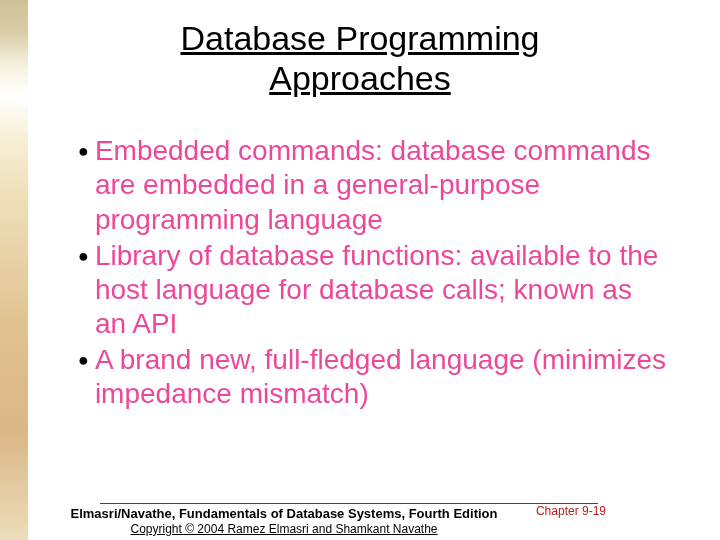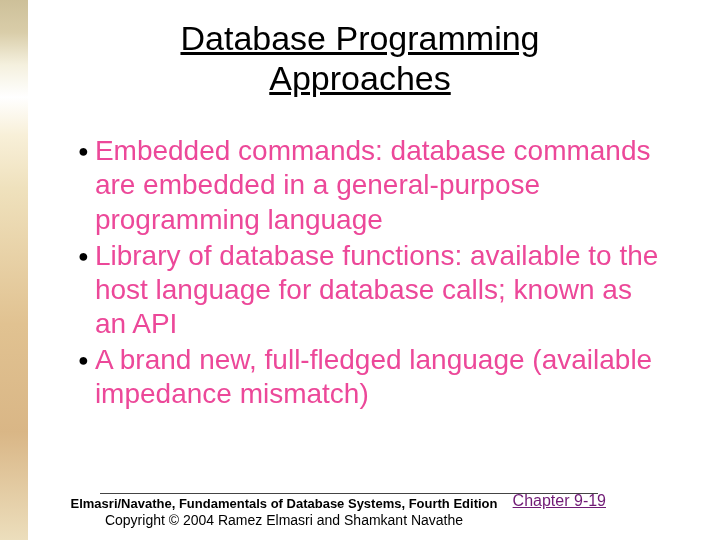--- a/index.html
+++ b/index.html
@@ -55,50 +55,50 @@
     margin-right: 6px;
   }
   .bullet-text {
     font-size: 28px;
     color: #ec4899;
     line-height: 1.22;
   }
   .footer {
     position: absolute;
     left: 0;
-    bottom: 12px;
+    bottom: 4px;
     width: 628px;
   }
   .footer-line {
     border-top: 1px solid #444;
     margin: 0 30px 2px 100px;
   }
   .footer-main {
     text-align: center;
     font-size: 13px;
     font-weight: bold;
     color: #000;
     padding-left: 60px;
     padding-right: 120px;
   }
   .footer-copy {
     text-align: center;
-    font-size: 14px;
+    font-size: 12px;
     color: #000;
     padding-left: 60px;
     padding-right: 120px;
     margin-top: 1px;
+    text-decoration: underline;
   }
   .chapter {
     position: absolute;
     right: 22px;
     bottom: 18px;
-    font-size: 16px;
-    color: #701a75;
-    text-decoration: underline;
+    font-size: 12px;
+    color: #b91c1c;
   }
 </style>
 </head>
 <body>
 
 <div class="decoration-left"></div>
 
 <div class="slide">
   <h1 class="title">Database Programming Approaches</h1>
 
@@ -106,21 +106,21 @@
     <div class="bullet-row">
       <span class="bullet">●</span>
       <span class="bullet-text">Embedded commands: database commands are embedded in a general-purpose programming language</span>
     </div>
     <div class="bullet-row">
       <span class="bullet">●</span>
       <span class="bullet-text">Library of database functions: available to the host language for database calls; known as an API</span>
     </div>
     <div class="bullet-row">
       <span class="bullet">●</span>
-      <span class="bullet-text">A brand new, full-fledged language (available impedance mismatch)</span>
+      <span class="bullet-text">A brand new, full-fledged language (minimizes impedance mismatch)</span>
     </div>
   </div>
 </div>
 
 <div class="footer">
   <div class="footer-line"></div>
   <div class="footer-main">Elmasri/Navathe, Fundamentals of Database Systems, Fourth Edition</div>
   <div class="footer-copy">Copyright © 2004 Ramez Elmasri and Shamkant Navathe</div>
   <div class="chapter">Chapter 9-19</div>
 </div>

